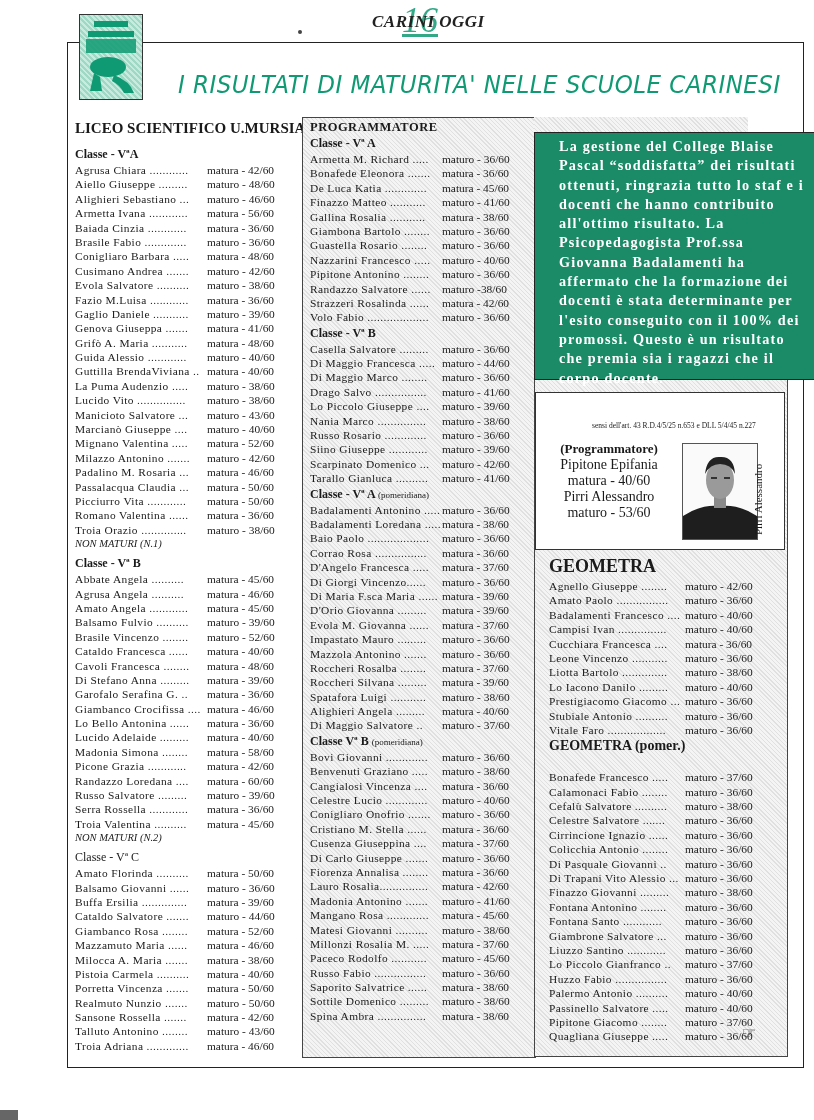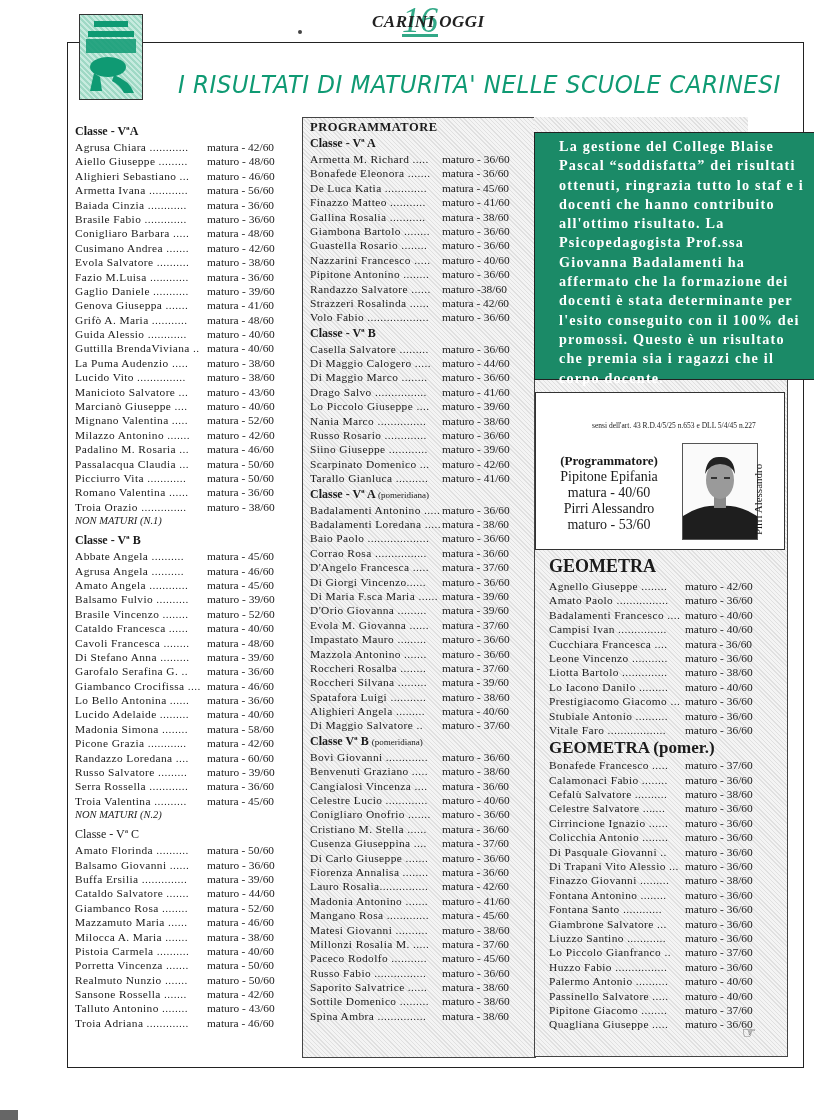--- a/index.html
+++ b/index.html
@@ -33,21 +33,21 @@
   .green-box { position:absolute; left:534px; top:132px; width:281px; height:248px; background:#1b8a67;
                border:1.5px solid #222; color:#fff; font-weight:bold; font-size:14.2px; line-height:19.3px;
                letter-spacing:1.2px; padding:4px 6px 4px 24px; box-sizing:border-box; }
   .right-bg { position:absolute; left:534px; top:380px; width:252px; height:676px; border:1.5px solid #444; border-top:none;
               background: repeating-linear-gradient(45deg,#e0e0e0 0 1px,#f4f4f4 1px 3px); }
   .right-top-bg { position:absolute; left:534px; top:117px; width:214px; height:16px;
               background: repeating-linear-gradient(45deg,#e0e0e0 0 1px,#f4f4f4 1px 3px); }
   .cand-box { position:absolute; left:535px; top:392px; width:248px; height:156px; background:#fff; border:1.5px solid #333; }
   .cand-title { position:absolute; left:6px; top:4px; font-weight:bold; font-size:17.5px; white-space:nowrap; }
   .cand-law { position:absolute; left:56px; top:28px; font-size:7.5px; white-space:nowrap; }
-  .cand-info { position:absolute; left:14px; top:60px; width:118px; text-align:center; font-size:14px; line-height:16px; }
+  .cand-info { position:absolute; left:14px; top:48px; width:118px; text-align:center; font-size:14px; line-height:16px; }
   .cand-info .b { font-weight:bold; font-size:13px; }
   .photo { position:absolute; left:146px; top:50px; width:74px; height:95px; background:#fff; border:1px solid #555; overflow:hidden; }
   .photo-cap { position:absolute; left:216px; top:62px; font-size:11px; transform:rotate(-90deg); transform-origin:left top; white-space:nowrap; top:142px; }
   .geom { left:549px; top:556px; width:218px; }
   .geom .school-title { font-size:18px; margin:0 0 2px 0; }
   .geom .row .g { width:82px; }
   .pointer { position:absolute; left:742px; top:1023px; font-size:16px; }
   .corner-mark { position:absolute; left:0; top:1110px; width:18px; height:10px; background:#666; }
 </style>
 </head>
@@ -68,20 +68,21 @@
     <rect x="6" y="24" width="50" height="14" fill="#0f9a73" opacity="0.85"></rect>
     <ellipse cx="28" cy="52" rx="18" ry="10" fill="#0f9a73"></ellipse>
     <path d="M14 58 L10 76 L22 76 L20 62 Z" fill="#0f9a73"></path>
     <path d="M34 60 Q50 66 54 78 L44 78 Q40 70 32 66 Z" fill="#0f9a73"></path>
   </svg>
 </div>
 
 <div class="title">I RISULTATI DI MATURITA' NELLE SCUOLE CARINESI</div>
 
 <div class="col liceo">
+  <div class="school-title">LICEO SCIENTIFICO U.MURSIA</div>
 
   <div class="class-head">Classe - VªA</div>
   <div>
       <div class="row">
         <span class="n">Agrusa Chiara ............</span>
         <span class="g">matura - 42/60</span>
       </div>
       <div class="row">
         <span class="n">Aiello Giuseppe .........</span>
         <span class="g">maturo - 48/60</span>
@@ -375,21 +376,21 @@
       </div>
     </div>
 
   <div class="class-head" style="margin-top:1px">Classe - Vª B</div>
   <div>
       <div class="row">
         <span class="n">Casella Salvatore .........</span>
         <span class="g">maturo - 36/60</span>
       </div>
       <div class="row">
-        <span class="n">Di Maggio Calogero .....</span>
+        <span class="n">Di Maggio Francesca .....</span>
         <span class="g">maturo - 44/60</span>
       </div>
       <div class="row">
         <span class="n">Di Maggio Marco ........</span>
         <span class="g">maturo - 36/60</span>
       </div>
       <div class="row">
         <span class="n">Drago Salvo ................</span>
         <span class="g">maturo - 41/60</span>
       </div>
@@ -642,21 +643,21 @@
       </div>
       <div class="row">
         <span class="n">Stubiale Antonio ..........</span>
         <span class="g">maturo - 36/60</span>
       </div>
       <div class="row">
         <span class="n">Vitale Faro ..................</span>
         <span class="g">maturo - 36/60</span>
       </div>
     </div>
-  <div class="school-title" style="font-size:17px;margin:1px 0 0 0;">GEOMETRA (pomer.)</div>
+  <div class="school-title" style="font-size:14px;margin:1px 0 16px 0;">GEOMETRA (pomer.)</div>
   <div>
       <div class="row">
         <span class="n">Bonafede Francesco .....</span>
         <span class="g">maturo - 37/60</span>
       </div>
       <div class="row">
         <span class="n">Calamonaci Fabio ........</span>
         <span class="g">maturo - 36/60</span>
       </div>
       <div class="row">

